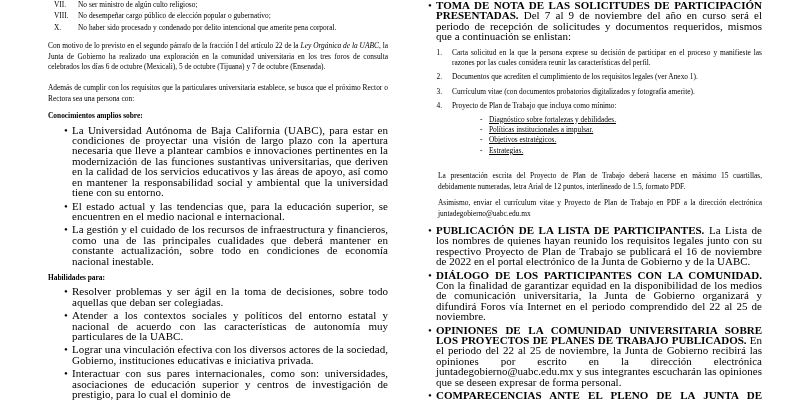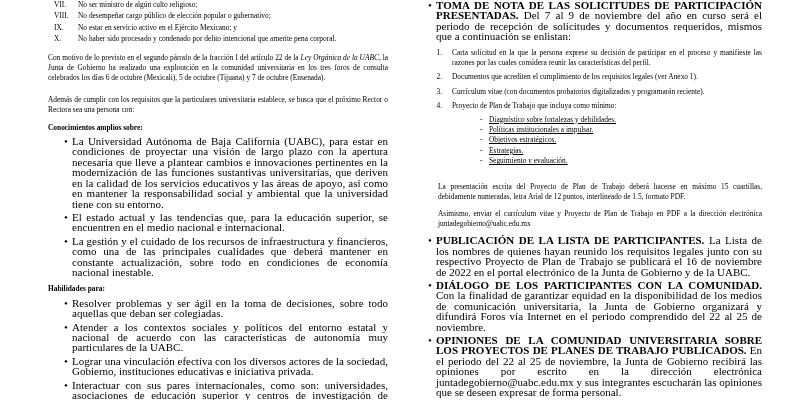--- a/index.html
+++ b/index.html
@@ -148,24 +148,20 @@
     <ul class="roman-list">
       <li>
         <span class="num">VII.</span>
         <span>No ser ministro de algún culto religioso;</span>
       </li>
       <li>
         <span class="num">VIII.</span>
         <span>No desempeñar cargo público de elección popular o gubernativo;</span>
       </li>
       <li>
-        <span class="num">IX.</span>
-        <span>No estar en servicio activo en el Ejército Mexicano; y</span>
-      </li>
-      <li>
         <span class="num">X.</span>
         <span>No haber sido procesado y condenado por delito intencional que amerite pena corporal.</span>
       </li>
     </ul>
 
     <div class="gap-md"></div>
 
     <p>
       <span>Con motivo de lo previsto en el segundo párrafo de la fracción I del artículo 22 de la </span><span class="it">Ley Orgánica de la UABC</span><span>, la Junta de Gobierno ha realizado una exploración en la comunidad universitaria en los tres foros de consulta celebrados los días 6 de octubre (Mexicali), 5 de octubre (Tijuana) y 7 de octubre (Ensenada).</span>
     </p>
@@ -197,29 +193,28 @@
 
     <ul class="bullets">
       <li>
         <span class="bold">TOMA DE NOTA DE LAS SOLICITUDES DE PARTICIPACIÓN PRESENTADAS.</span><span> Del 7 al 9 de noviembre del año en curso será el periodo de recepción de solicitudes y documentos requeridos, mismos que a continuación se enlistan:</span>
       </li>
     </ul>
 
     <ol class="numlist">
       <li>Carta solicitud en la que la persona exprese su decisión de participar en el proceso y manifieste las razones por las cuales considera reunir las características del perfil.</li>
       <li>Documentos que acrediten el cumplimiento de los requisitos legales (ver Anexo 1).</li>
-      <li>Currículum vitae (con documentos probatorios digitalizados y programarán reciente).</li>
+      <li>Currículum vitae (con documentos probatorios digitalizados y fotografía amerite).</li>
       <li>
         <span>Proyecto de Plan de Trabajo que incluya como mínimo:</span>
         <ul class="sub-dash">
           <li>Diagnóstico sobre fortalezas y debilidades.</li>
           <li>Políticas institucionales a impulsar.</li>
           <li>Objetivos estratégicos.</li>
           <li>Estrategias.</li>
-          <li>Seguimiento y evaluación.</li>
         </ul>
       </li>
     </ol>
 
     <div class="indent-block">
       <p>La presentación escrita del Proyecto de Plan de Trabajo deberá hacerse en máximo 15 cuartillas, debidamente numeradas, letra Arial de 12 puntos, interlineado de 1.5, formato PDF.</p>
       <p>
         <span>Asimismo, enviar el currículum vitae y Proyecto de Plan de Trabajo en PDF a la dirección electrónica </span><span>juntadegobierno@uabc.edu.mx</span>
       </p>
     </div>

